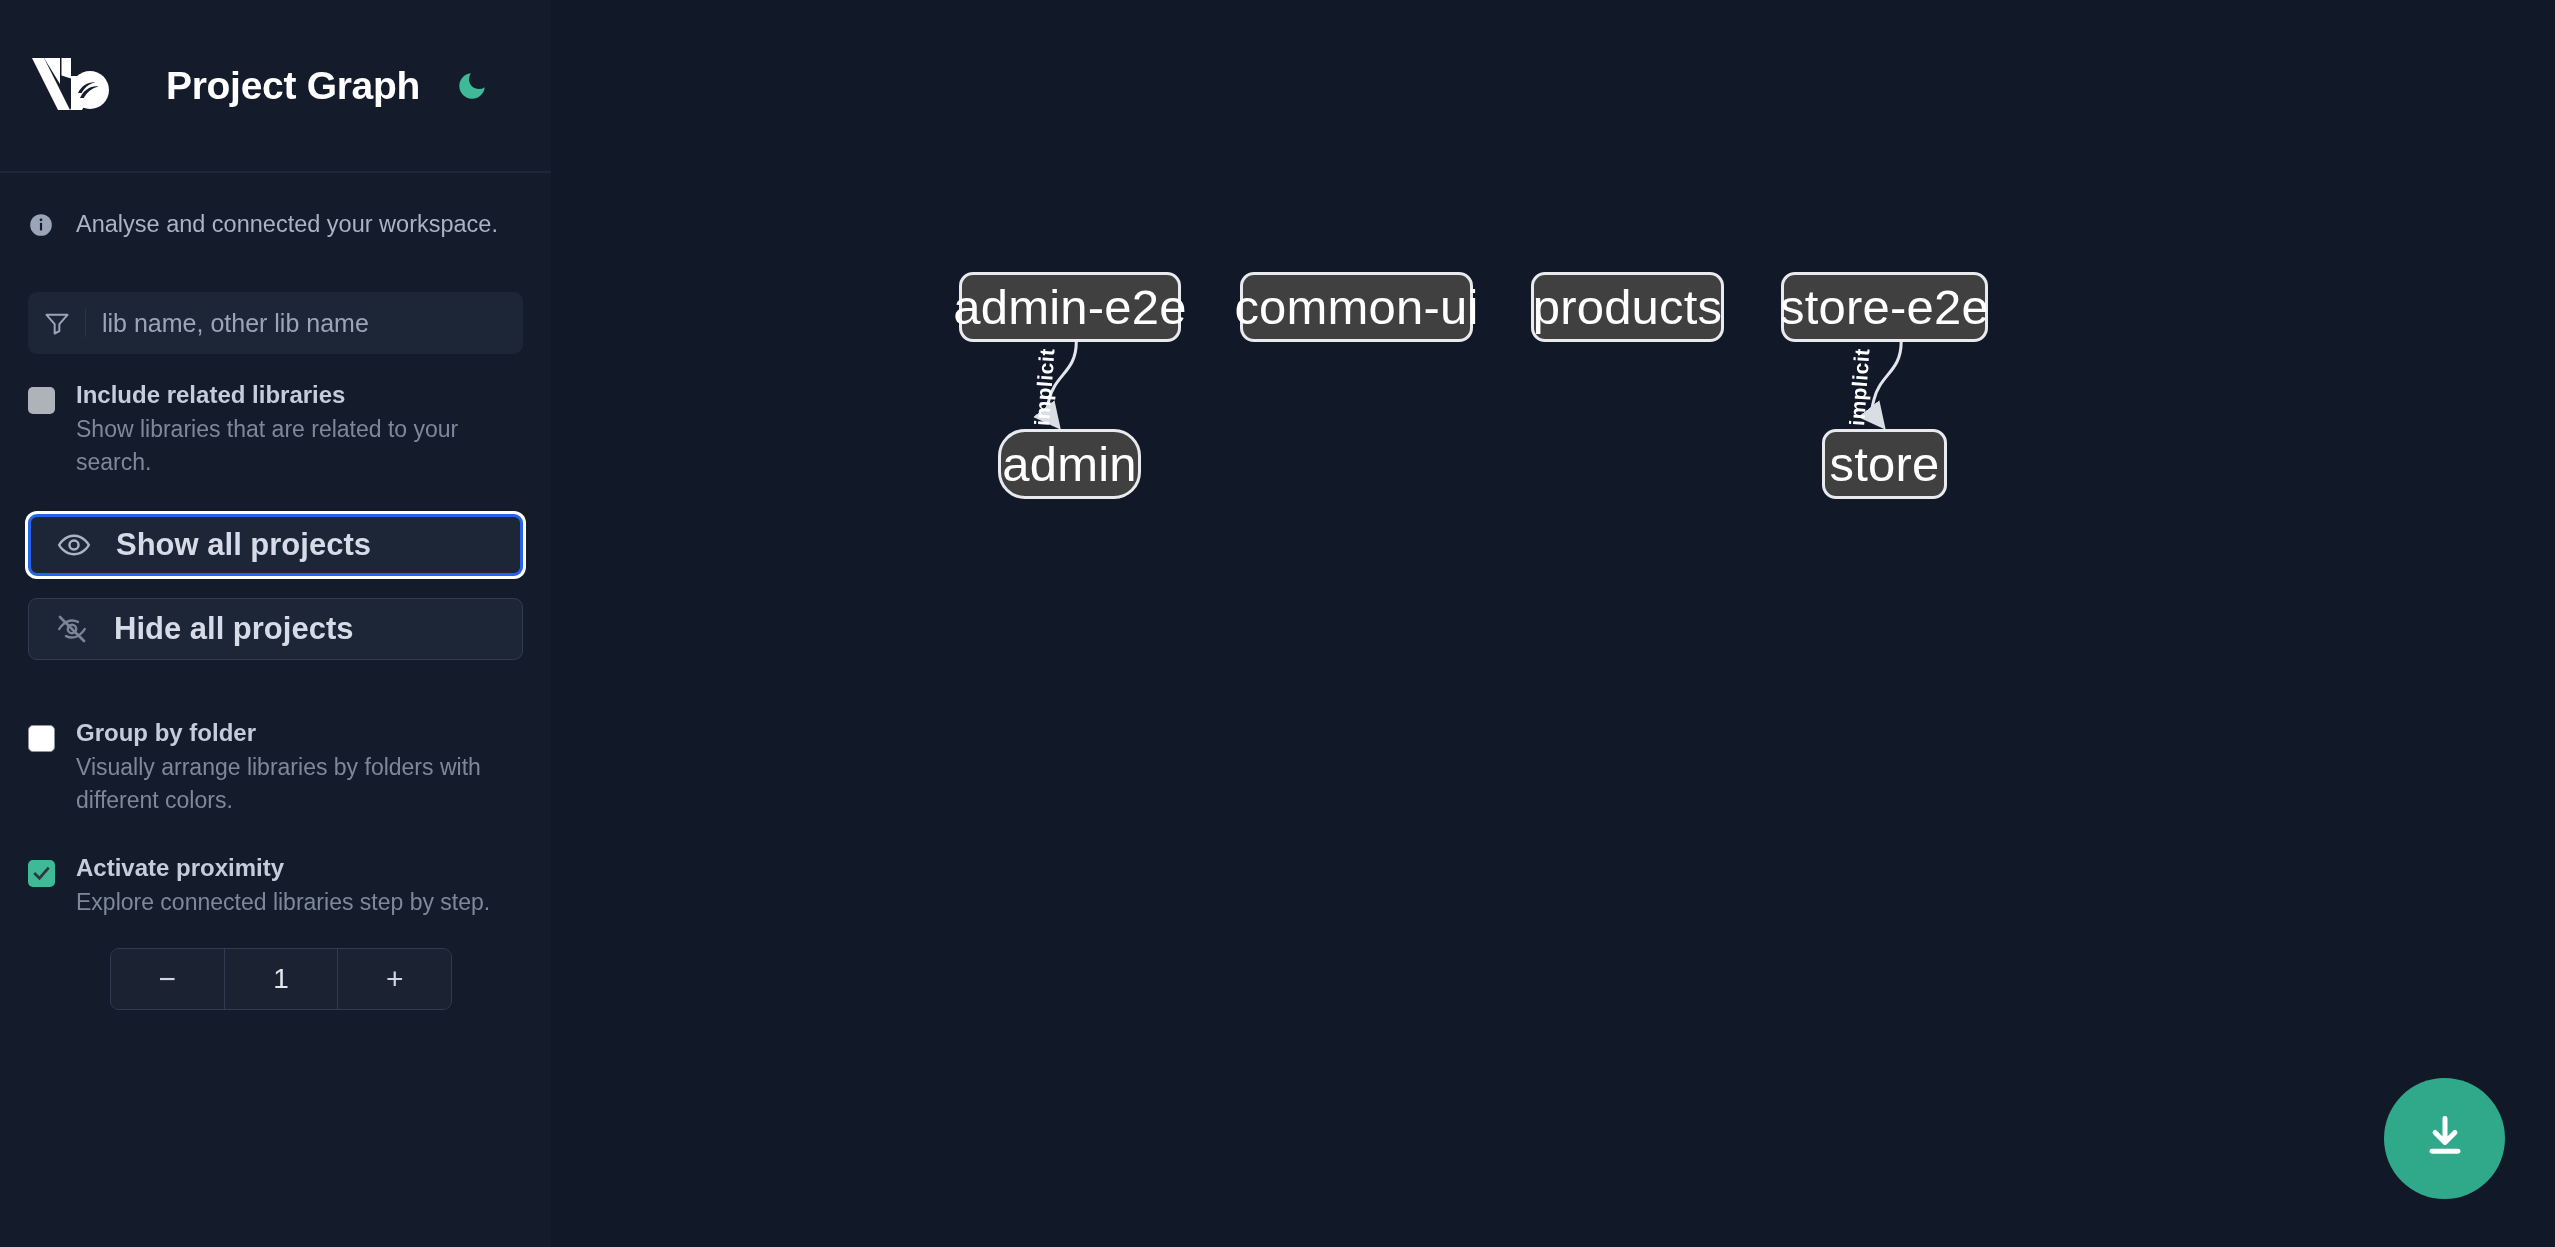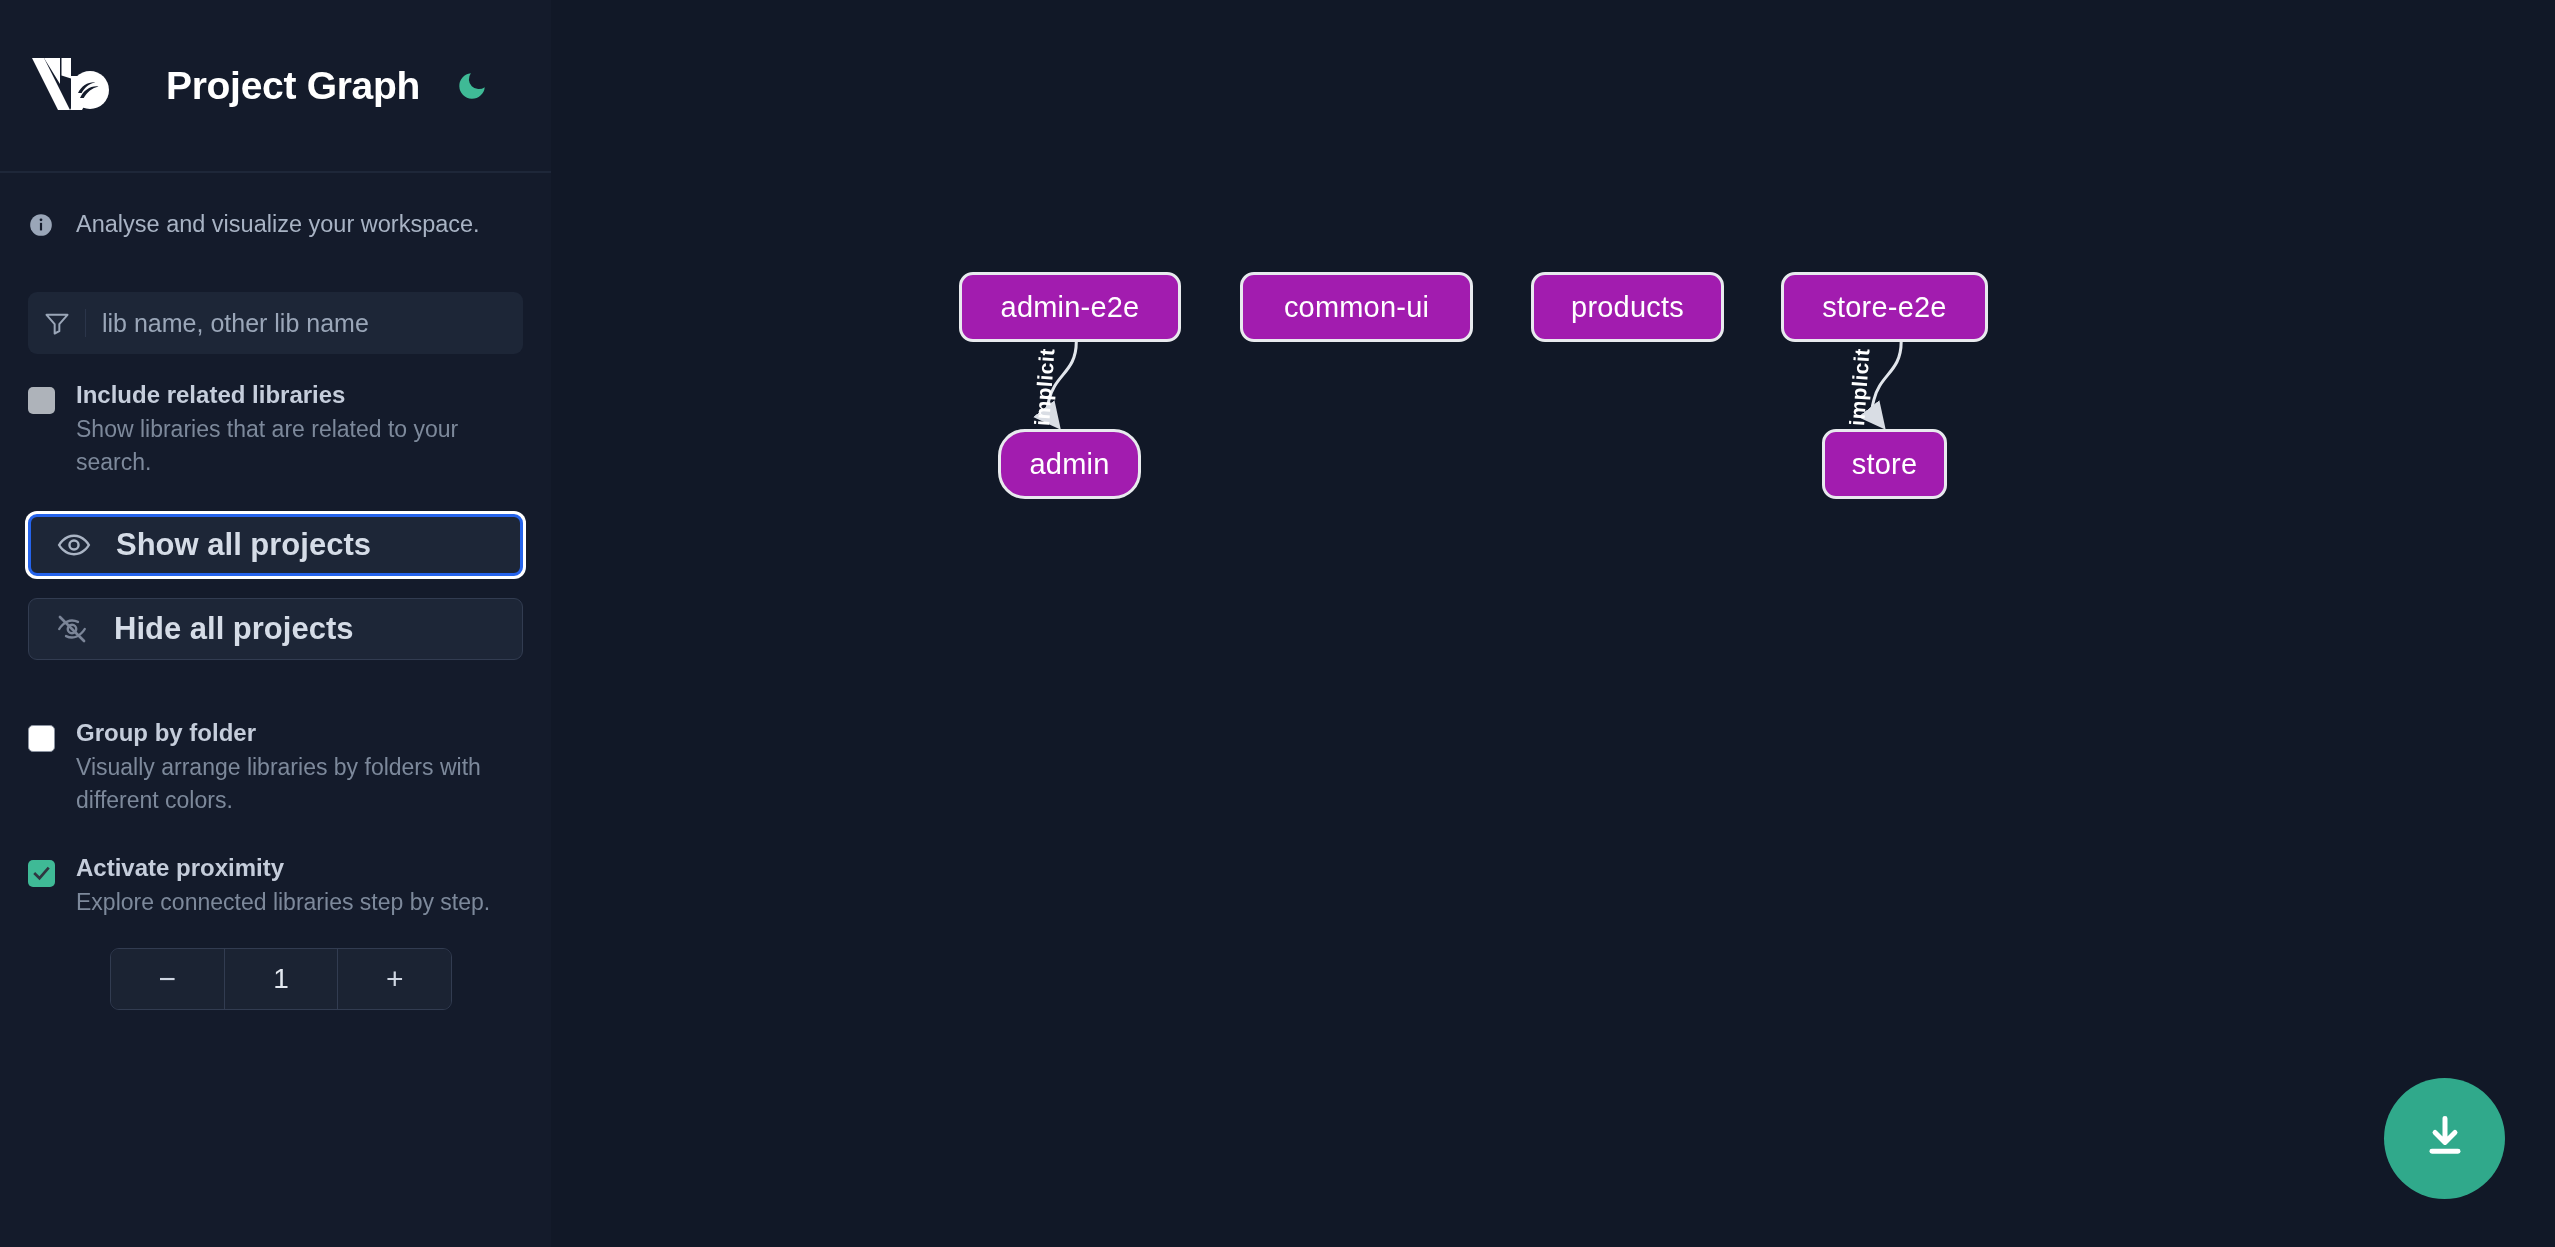--- a/index.html
+++ b/index.html
@@ -150,26 +150,26 @@
 
   
   .canvas {
     position: relative;
     flex: 1 1 auto; height: 1247px;
     background: #111827;
     overflow: hidden;
   }
   .node {
     position: absolute;
-    background: #a21caf;
+    background: #404040;
     border: 3px solid #e8eaee;
     border-radius: 14px;
     display: flex; align-items: center; justify-content: center;
     color: #ffffff;
-    font-size: 29px;
+    font-size: 49px;
     letter-spacing: 0.2px;
     cursor: pointer;
     white-space: nowrap;
   }
   .edge-svg { position: absolute; inset: 0; width: 100%; height: 100%; pointer-events: none; }
   .edge-label {
     position: absolute;
     color: #ffffff; font-size: 21px; font-weight: 700;
     transform: rotate(-86deg);
     transform-origin: center center;
@@ -214,21 +214,21 @@
     </div>
 
     <div class="info-row">
       <span class="info-icon">
         <svg width="26" height="26" viewBox="0 0 24 24">
           <circle cx="12" cy="12" r="10" fill="#9aa6b8"></circle>
           <rect x="11" y="10" width="2" height="7" fill="#141b2b"></rect>
           <circle cx="12" cy="7.2" r="1.3" fill="#141b2b"></circle>
         </svg>
       </span>
-      <div class="info-text">Analyse and visualize your workspace.</div>
+      <div class="info-text">Analyse and connected your workspace.</div>
     </div>
 
     <div class="filter-box">
       <span class="filter-icon-wrap">
         <svg width="28" height="28" viewBox="0 0 24 24">
           <path d="M3 5h18l-7 8v6l-4 2v-8L3 5z" fill="none" stroke="#9aa6b8" stroke-width="1.7" stroke-linejoin="round"></path>
         </svg>
       </span>
       <input class="filter-input" type="text" placeholder="lib name, other lib name" style="">
     </div>

